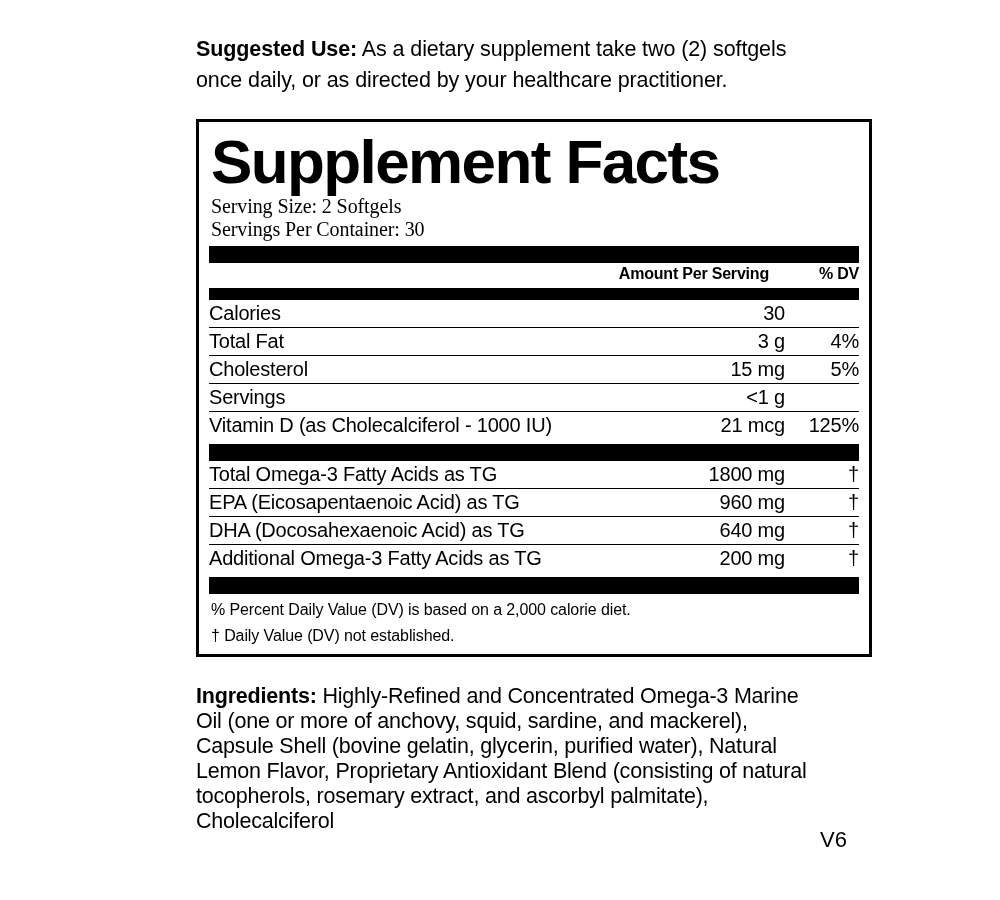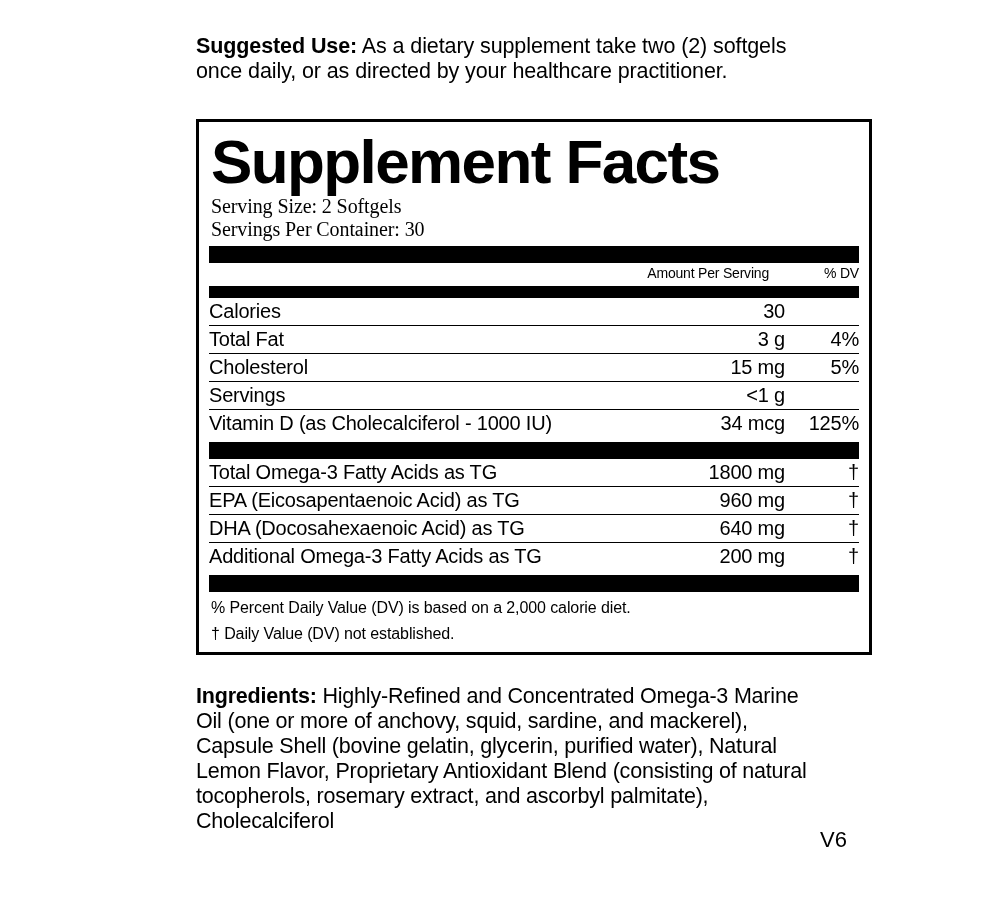--- a/index.html
+++ b/index.html
@@ -24,21 +24,21 @@
     height: 900px;
   }
 
   
   .suggested-use {
     position: absolute;
     left: 196px;
     top: 34px;
     width: 620px;
     font-size: 21.5px;
-    line-height: 25px;
+    line-height: 31px;
     letter-spacing: -0.1px;
   }
   .suggested-use .lead {
     font-weight: bold;
   }
 
   
   .panel {
     position: absolute;
     left: 196px;
@@ -75,22 +75,22 @@
     width: 100%;
     margin-top: 5px;
   }
   .bar-thick { height: 17px; }
   .bar-mid   { height: 12px; margin-top: 3px; }
 
   .hdr-row {
     display: flex;
     justify-content: flex-end;
     align-items: baseline;
-    font-size: 14px;
-    font-weight: normal;
+    font-size: 16px;
+    font-weight: bold;
     padding: 2px 0 2px 0;
     letter-spacing: -0.2px;
   }
   .hdr-amount { margin-right: 16px; }
   .hdr-dv { width: 74px; text-align: right; }
 
   table.facts {
     width: 100%;
     border-collapse: collapse;
     font-size: 20px;
@@ -179,21 +179,21 @@
             <td class="amount">15 mg</td>
             <td class="dv">5%</td>
           </tr>
           <tr>
             <td class="nutrient">Servings</td>
             <td class="amount">&lt;1 g</td>
             <td class="dv"></td>
           </tr>
           <tr class="no-rule">
             <td class="nutrient">Vitamin D (as Cholecalciferol - 1000 IU)</td>
-            <td class="amount">34 mcg</td>
+            <td class="amount">21 mcg</td>
             <td class="dv">125%</td>
           </tr>
         </tbody>
       </table>
 
       <div class="bar bar-thick"></div>
 
       <table class="facts">
         <tbody>
           <tr>

